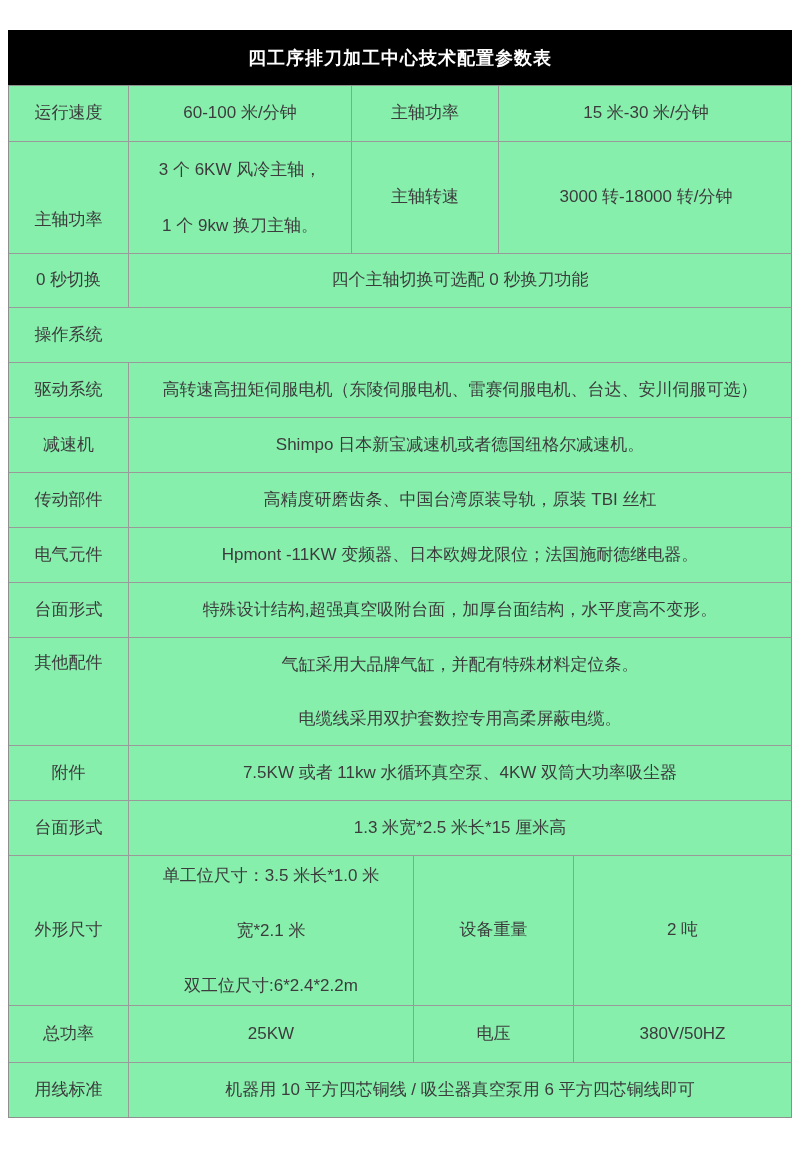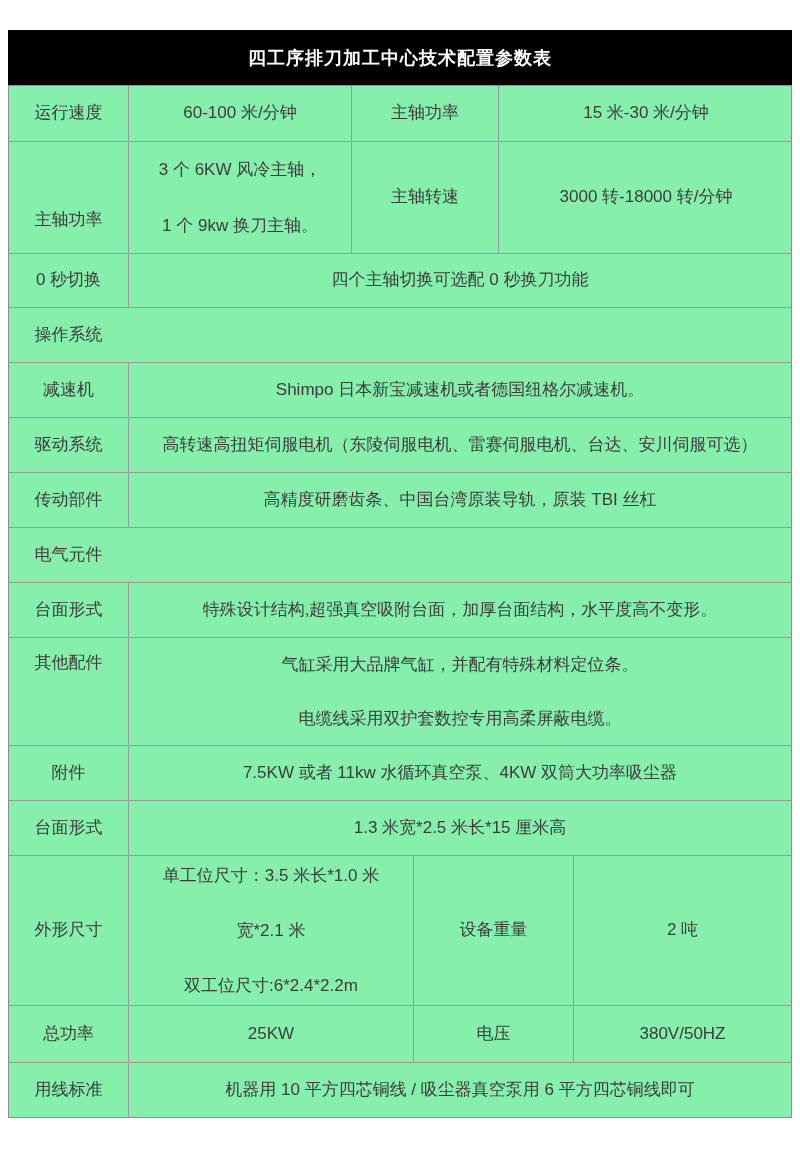--- a/index.html
+++ b/index.html
@@ -71,36 +71,37 @@
     <div class="t-row cols-b h54">
       <div class="cell">0 秒切换</div>
       <div class="cell">四个主轴切换可选配 0 秒换刀功能</div>
     </div>
 
     <div class="t-row cols-b h55">
       <div class="cell">操作系统</div>
     </div>
 
     <div class="t-row cols-b h55">
-      <div class="cell">减速机</div>
-      <div class="cell">Shimpo 日本新宝减速机或者德国纽格尔减速机。</div>
+      <div class="cell">驱动系统</div>
+      <div class="cell">高转速高扭矩伺服电机（东陵伺服电机、雷赛伺服电机、台达、安川伺服可选）</div>
     </div>
 
     <div class="t-row cols-b h55">
-      <div class="cell">驱动系统</div>
-      <div class="cell">高转速高扭矩伺服电机（东陵伺服电机、雷赛伺服电机、台达、安川伺服可选）</div>
+      <div class="cell">减速机</div>
+      <div class="cell">Shimpo 日本新宝减速机或者德国纽格尔减速机。</div>
     </div>
 
     <div class="t-row cols-b h55">
       <div class="cell">传动部件</div>
       <div class="cell">高精度研磨齿条、中国台湾原装导轨，原装 TBI 丝杠</div>
     </div>
 
     <div class="t-row cols-b h55">
       <div class="cell">电气元件</div>
+      <div class="cell">Hpmont -11KW 变频器、日本欧姆龙限位；法国施耐德继电器。</div>
     </div>
 
     <div class="t-row cols-b h55">
       <div class="cell">台面形式</div>
       <div class="cell">特殊设计结构,超强真空吸附台面，加厚台面结构，水平度高不变形。</div>
     </div>
 
     <div class="t-row cols-b h108">
       <div class="cell v-top">其他配件</div>
       <div class="cell lines-54">

